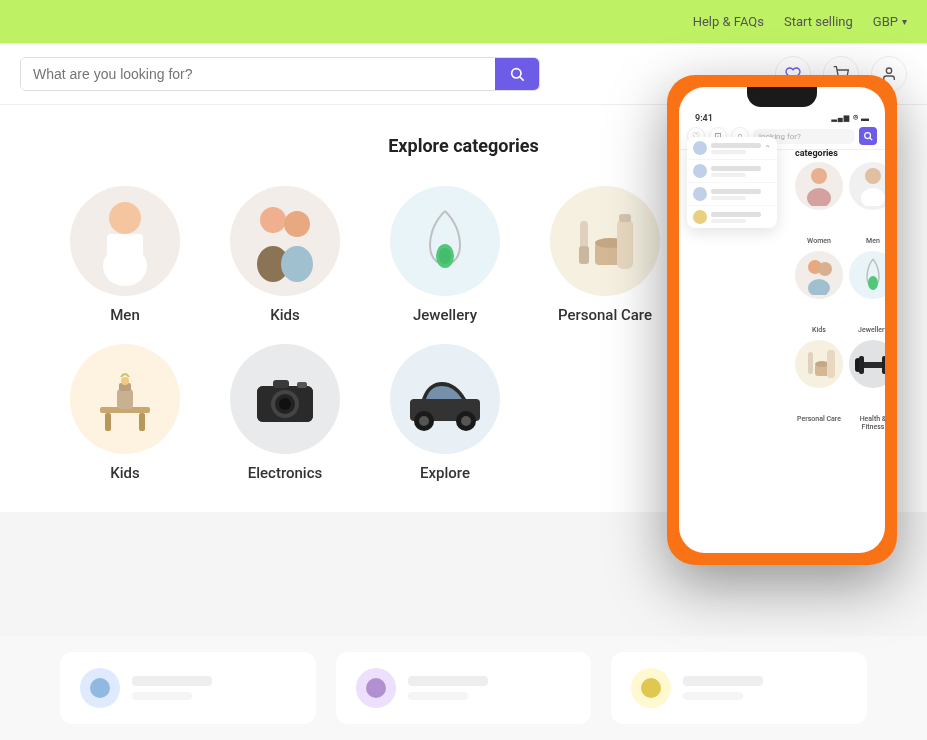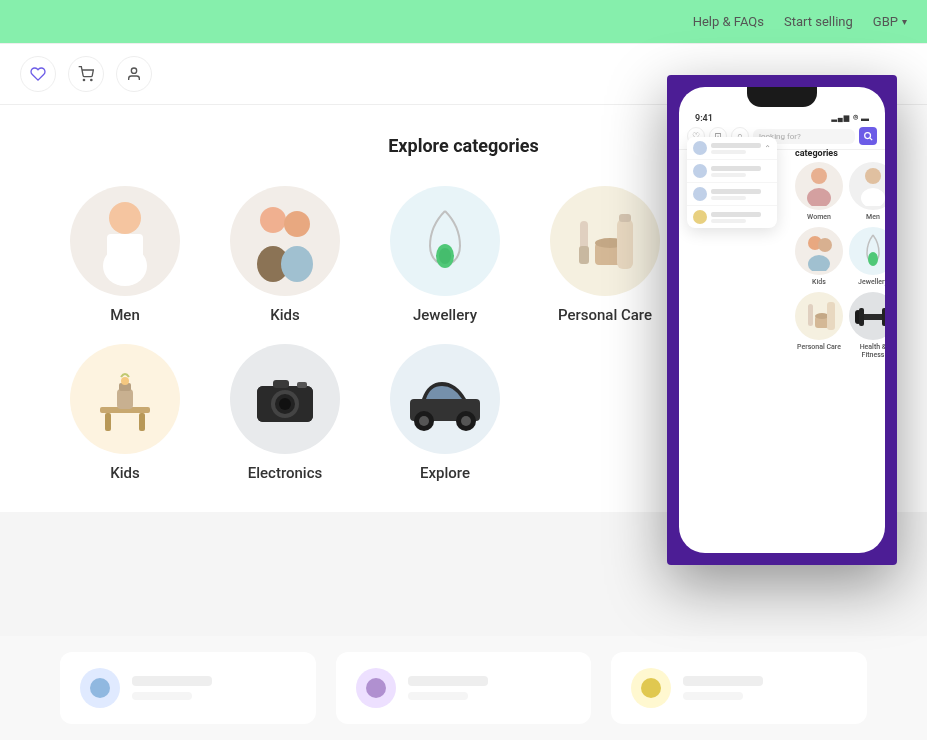--- a/index.html
+++ b/index.html
@@ -7,21 +7,21 @@
       font-family: -apple-system, BlinkMacSystemFont, 'Segoe UI', Roboto, sans-serif;
       background: #f5f5f5;
       width: 927px;
       height: 740px;
       overflow: hidden;
       position: relative;
     }
 
     
     .top-nav {
-      background: #86efac;
+      background: #bef264;
       height: 44px;
       display: flex;
       align-items: center;
       justify-content: flex-end;
       padding: 0 20px;
       gap: 20px;
       border-bottom: 1px solid #eee;
     }
     .top-nav-link {
       font-size: 13px;
@@ -189,22 +189,22 @@
       width: 60px;
     }
 
     
     .phone-mockup {
       position: absolute;
       right: 30px;
       top: -30px;
       width: 230px;
       height: 490px;
-      background: #4c1d95;
-      border-radius: 4px;
+      background: #f97316;
+      border-radius: 28px;
       padding: 12px;
       box-shadow: 0 20px 60px rgba(0,0,0,0.4);
       z-index: 10;
     }
     .phone-screen {
       background: white;
       border-radius: 26px;
       width: 100%;
       height: 100%;
       overflow: hidden;
@@ -338,20 +338,21 @@
       margin-bottom: 3px;
       display: flex;
       align-items: center;
       justify-content: center;
     }
     .phone-cat-label {
       font-size: 7px;
       color: #555;
       text-align: center;
       font-weight: 500;
+      margin-top: 24px;
     }
 
     
     .phone-content-area {
       padding-top: 22px;
       height: 100%;
       overflow: hidden;
     }
 
     
@@ -369,20 +370,29 @@
 </head>
 <body>
 
 <div class="top-nav">
   <span class="top-nav-link">Help &amp; FAQs</span>
   <span class="top-nav-link">Start selling</span>
   <span class="top-nav-currency">GBP</span>
 </div>
 
 <div class="search-area">
+  <div class="search-box">
+    <input class="search-input" type="text" placeholder="What are you looking for?" style="">
+    <button class="search-btn">
+      <svg width="16" height="16" viewBox="0 0 24 24" fill="none" stroke="white" stroke-width="2.5">
+        <circle cx="11" cy="11" r="7"></circle>
+        <line x1="16.5" y1="16.5" x2="22" y2="22"></line>
+      </svg>
+    </button>
+  </div>
   <div class="nav-icons">
     <button class="nav-icon-btn">
       <svg width="16" height="16" viewBox="0 0 24 24" fill="none" stroke="#6c5ce7" stroke-width="2">
         <path d="M20.84 4.61a5.5 5.5 0 0 0-7.78 0L12 5.67l-1.06-1.06a5.5 5.5 0 0 0-7.78 7.78l1.06 1.06L12 21.23l7.78-7.78 1.06-1.06a5.5 5.5 0 0 0 0-7.78z"></path>
       </svg>
     </button>
     <button class="nav-icon-btn">
       <svg width="16" height="16" viewBox="0 0 24 24" fill="none" stroke="#555" stroke-width="2">
         <circle cx="9" cy="21" r="1"></circle>
           <circle cx="20" cy="21" r="1"></circle>

